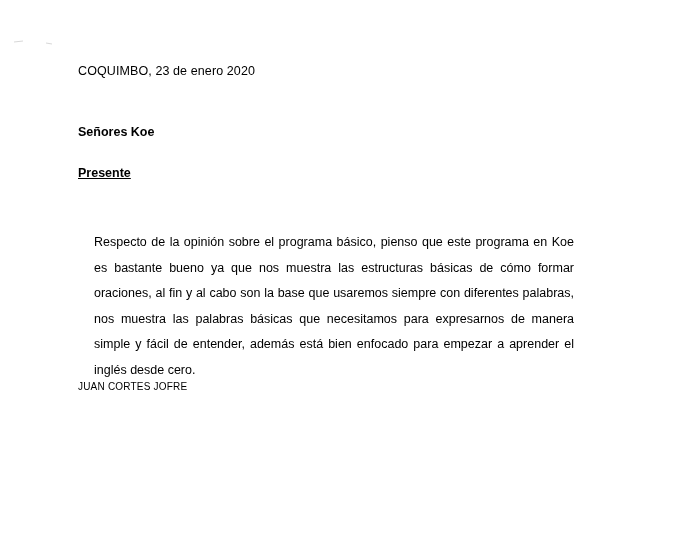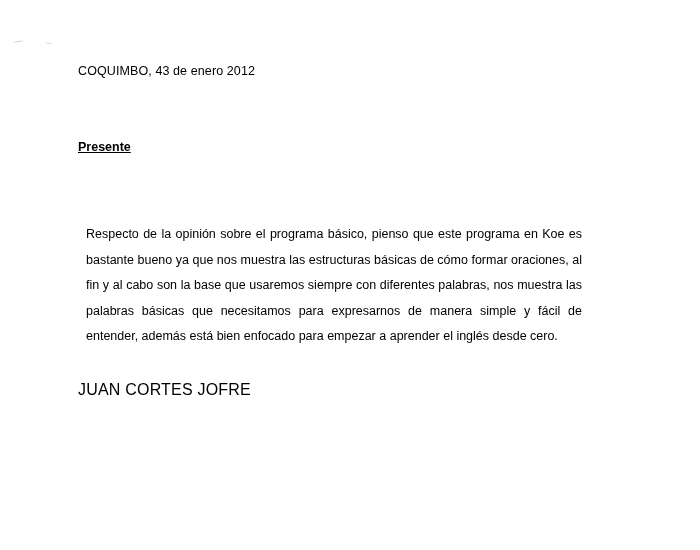--- a/index.html
+++ b/index.html
@@ -60,60 +60,61 @@
     font-size: 12.5px;
     font-weight: bold;
     line-height: 20px;
   }
   .addressee .line {
     display: block;
     white-space: nowrap;
   }
   .addressee .line.underlined {
     text-decoration: underline;
-    margin-top: 15px;
+    margin-top: 21px;
   }
   .body-block {
     position: absolute;
     left: 0;
     top: 214px;
     width: 512px;
     font-size: 12.5px;
     line-height: 25.5px;
     text-align: justify;
   }
   .body-block p {
-    margin: 8px;
+    margin: 16px;
   }
   .body-block p.second {
     margin-top: 22px;
     text-align: left;
   }
   .signature {
     position: absolute;
     left: 0;
     top: 381px;
-    font-size: 16px;
+    font-size: 10px;
     letter-spacing: 0.2px;
     white-space: nowrap;
   }
 </style>
 </head>
 <body>
 
 <div class="page">
 
   <div class="artifact a1"></div>
   <div class="artifact a2"></div>
 
   <div class="content">
 
-    <div class="date-line">COQUIMBO, 43 de enero 2012</div>
+    <div class="date-line">COQUIMBO, 23 de enero 2020</div>
 
     <div class="addressee">
+      <span class="line">Señores Koe</span>
       <span class="line underlined">Presente</span>
     </div>
 
     <div class="body-block">
       <p class="first">Respecto de la opinión sobre el programa básico, pienso que este programa en Koe es bastante bueno ya que nos muestra las estructuras básicas de cómo formar oraciones, al fin y al cabo son la base que usaremos siempre con diferentes palabras, nos muestra las palabras básicas que necesitamos para expresarnos de manera simple y fácil de entender, además está bien enfocado para empezar a aprender el inglés desde cero.</p>
     </div>
 
     <div class="signature">JUAN CORTES JOFRE</div>
 
   </div>

